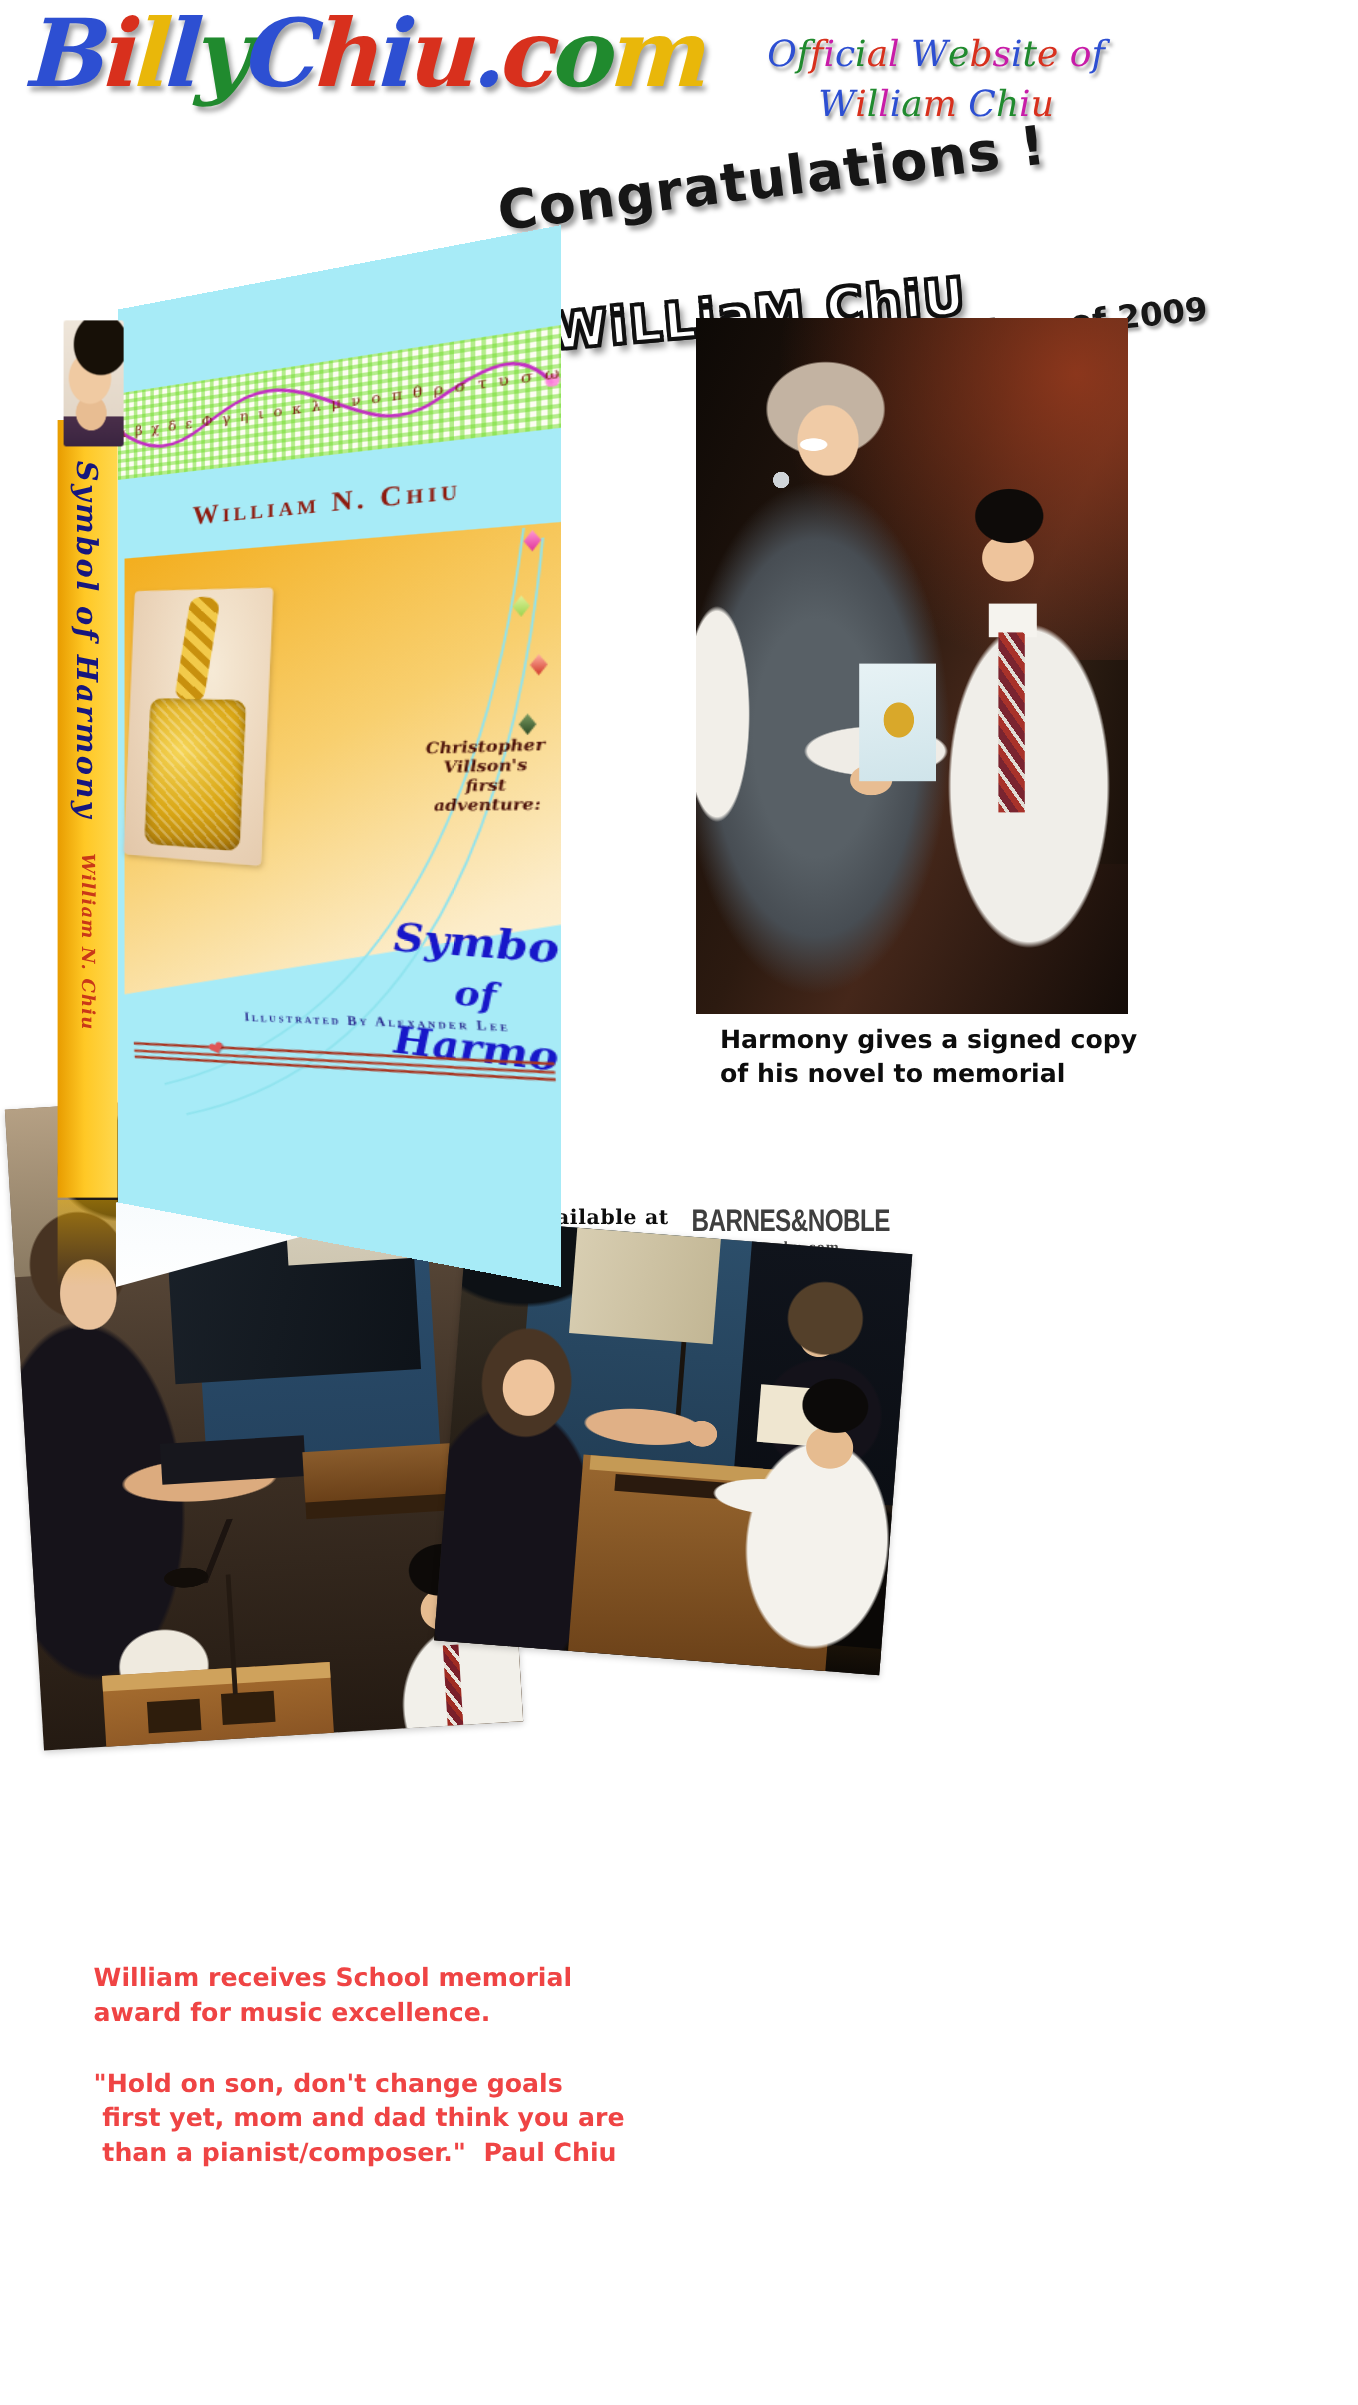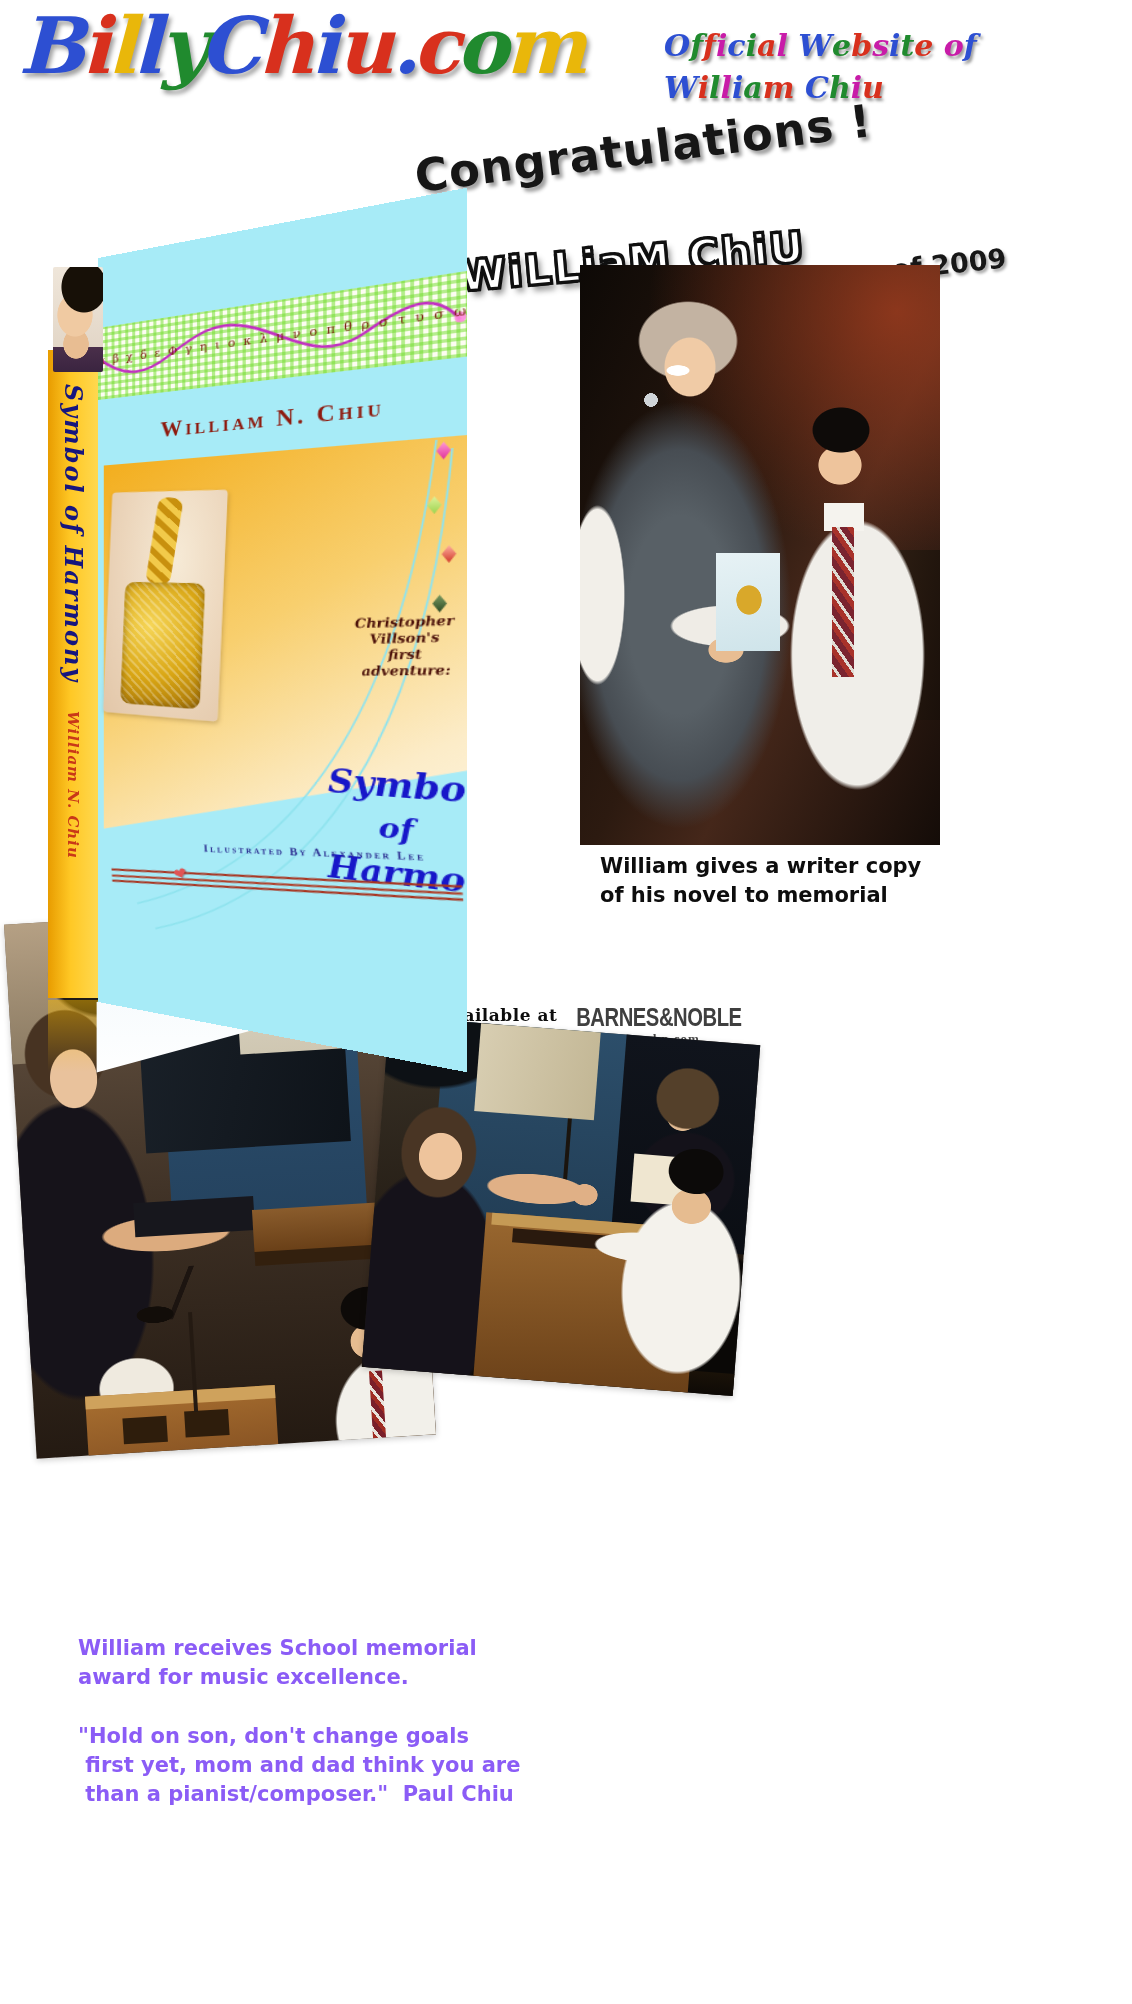--- a/index.html
+++ b/index.html
@@ -4,22 +4,22 @@
 <style>
   html,body{margin:0;padding:0;background:#fff;}
   .page{position:relative;width:1132px;height:2004px;background:#ffffff;overflow:hidden;
         font-family:"DejaVu Sans",sans-serif;}
 
   
   .logo{position:absolute;left:26px;top:0px;font-family:"DejaVu Serif",serif;
         font-style:italic;font-weight:bold;font-size:78px;letter-spacing:-4px;
         transform:skewX(-4deg);white-space:nowrap;}
   .logo span{display:inline-block;white-space:pre;text-shadow:3px 4px 4px rgba(50,50,50,.45);}
-  .tagline{position:absolute;left:664px;top:28px;width:300px;text-align:left;
-           font-family:"DejaVu Serif",serif;font-style:italic;font-weight:bold;}
+  .tagline{position:absolute;left:630px;top:28px;width:300px;text-align:center;
+           font-family:"DejaVu Serif",serif;font-style:italic;font-weight:normal;}
   .tagline .tl{font-size:30px;letter-spacing:0px;white-space:nowrap;}
   .tagline .tl span{display:inline-block;white-space:pre;text-shadow:2px 3px 3px rgba(60,60,60,.5);}
   .tagline .tl2{margin-top:7px;}
 
   
   .congrats-title{position:absolute;left:415px;top:150px;transform:rotate(-7deg);
       transform-origin:left center;font-size:45px;font-weight:700;color:#161616;
       letter-spacing:1px;text-shadow:3px 4px 4px rgba(0,0,0,.38);white-space:nowrap;}
   .congrats-name{position:absolute;left:460px;top:252px;transform:rotate(-5deg);
       transform-origin:left center;font-size:42px;font-weight:800;letter-spacing:2px;
@@ -210,21 +210,21 @@
         radial-gradient(closest-side,#e2bb92 95%,transparent) 284px 62px/32px 30px no-repeat,
         radial-gradient(closest-side,#14121a 95%,transparent) 258px 92px/100px 95px no-repeat,
         linear-gradient(#10141c,#0b0e14) 238px 0px/134px 210px no-repeat,
         linear-gradient(#2c4e6a,#223e56) 56px 0px/190px 200px no-repeat,
         linear-gradient(#1a1208,#0e0a06) 0px 330px/372px 22px no-repeat,
         radial-gradient(closest-side,#0a0806 95%,transparent) 310px 210px/90px 145px no-repeat,
         linear-gradient(170deg,#3a3328,#241c14 55%,#140e0a);}
 
   
   .music-text{position:absolute;left:78px;top:1634px;font-size:21px;font-weight:700;
-      color:#8b5cf6;line-height:29px;}
+      color:#ef4444;line-height:29px;}
   .music-text div{white-space:pre;}
   .music-text .quote-start{margin-top:30px;}
 </style>
 </head>
 <body>
 
 <div class="page">
 
   <div class="logo"><span style="color: rgb(45, 79, 210);">B</span><span style="color: rgb(216, 48, 29);">i</span><span style="color: rgb(233, 183, 10);">l</span><span style="color: rgb(45, 79, 210);">l</span><span style="color: rgb(32, 138, 46);">y</span><span style="color: rgb(45, 79, 210);">C</span><span style="color: rgb(216, 48, 29);">h</span><span style="color: rgb(45, 79, 210);">i</span><span style="color: rgb(216, 48, 29);">u</span><span style="color: rgb(45, 79, 210);">.</span><span style="color: rgb(216, 48, 29);">c</span><span style="color: rgb(32, 138, 46);">o</span><span style="color: rgb(233, 183, 10);">m</span></div>
   <div class="tagline">
@@ -282,21 +282,21 @@
       <div class="base-text">
         <div class="pages">252 pages  Paperback Edition $16.95</div>
         <div class="isbn">ISBN: 9781440148767</div>
       </div>
     </div>
     <div class="spine-reflect"></div>
   </div>
 
   <div class="grad-photo"></div>
   <div class="grad-caption">
-    <div>William gives a writer copy</div>
+    <div>Harmony gives a signed copy</div>
     <div>of his novel to memorial</div>
   </div>
 
   <div class="retail">
     <div class="retail-line1">
       <span class="avail">Available at</span>
       <span class="bn-stack">
         <span class="bn-logo">BARNES&amp;NOBLE</span>
         <span class="bn-url">www.bn.com</span>
       </span>

